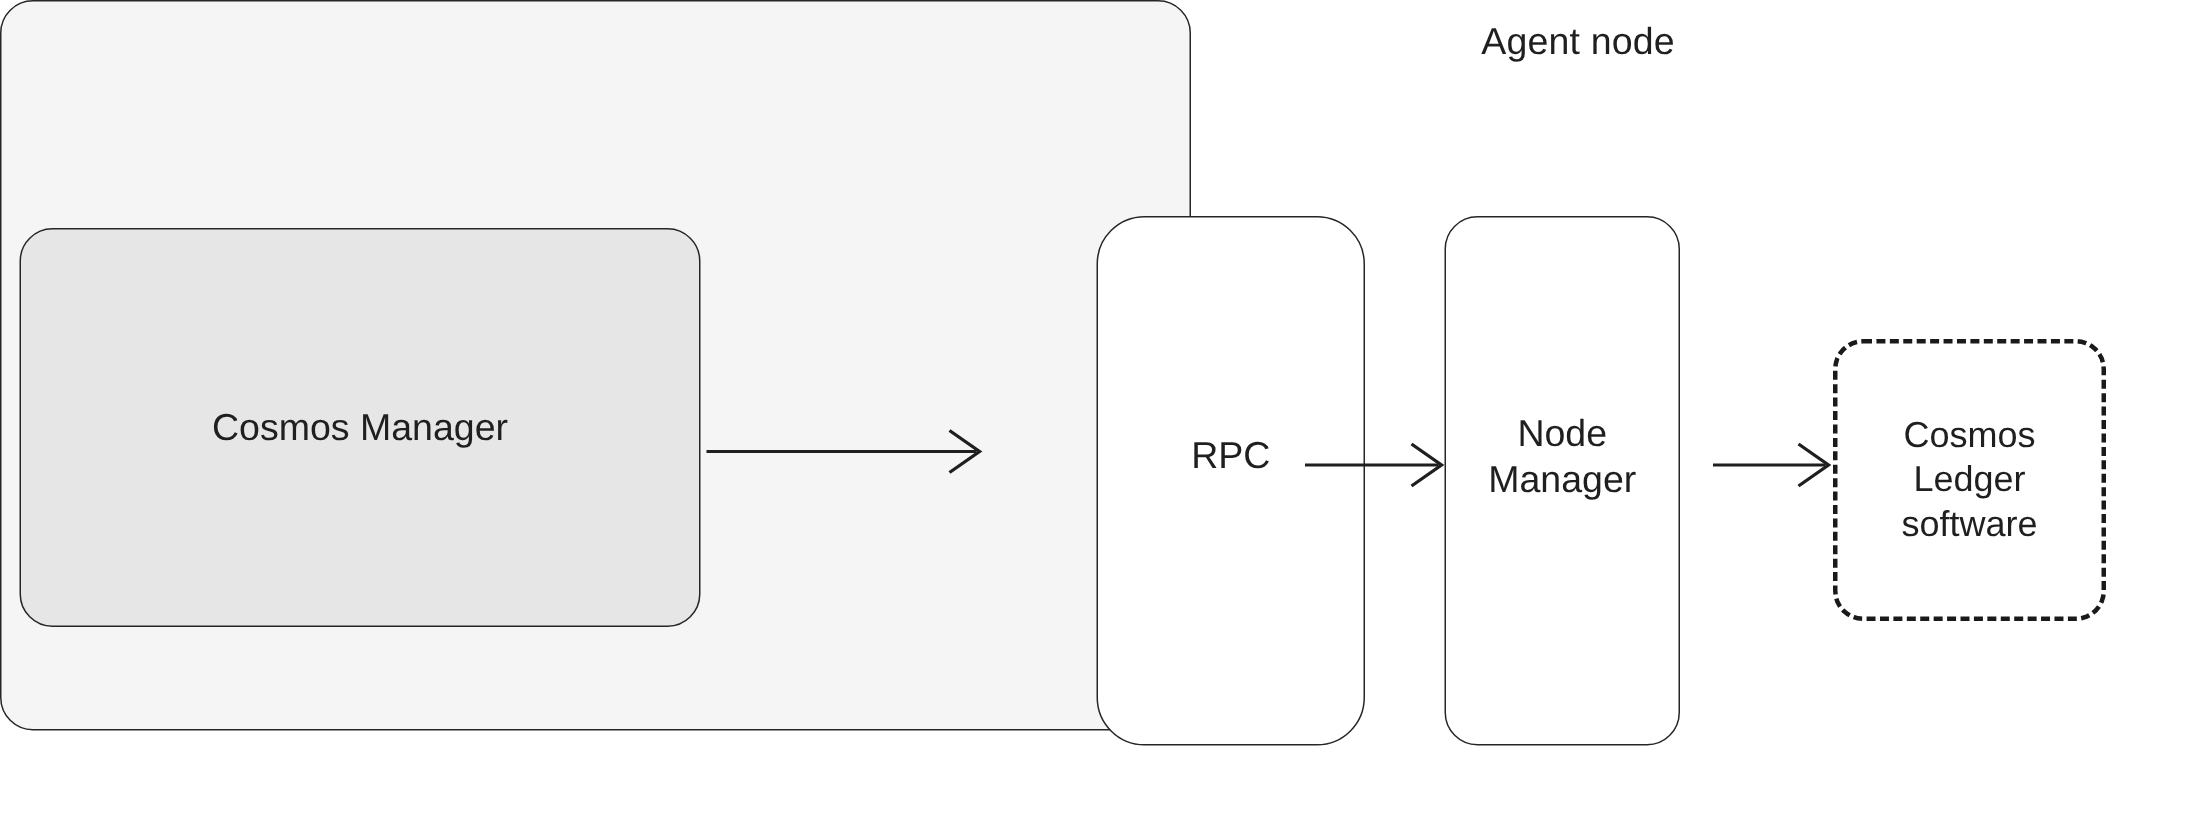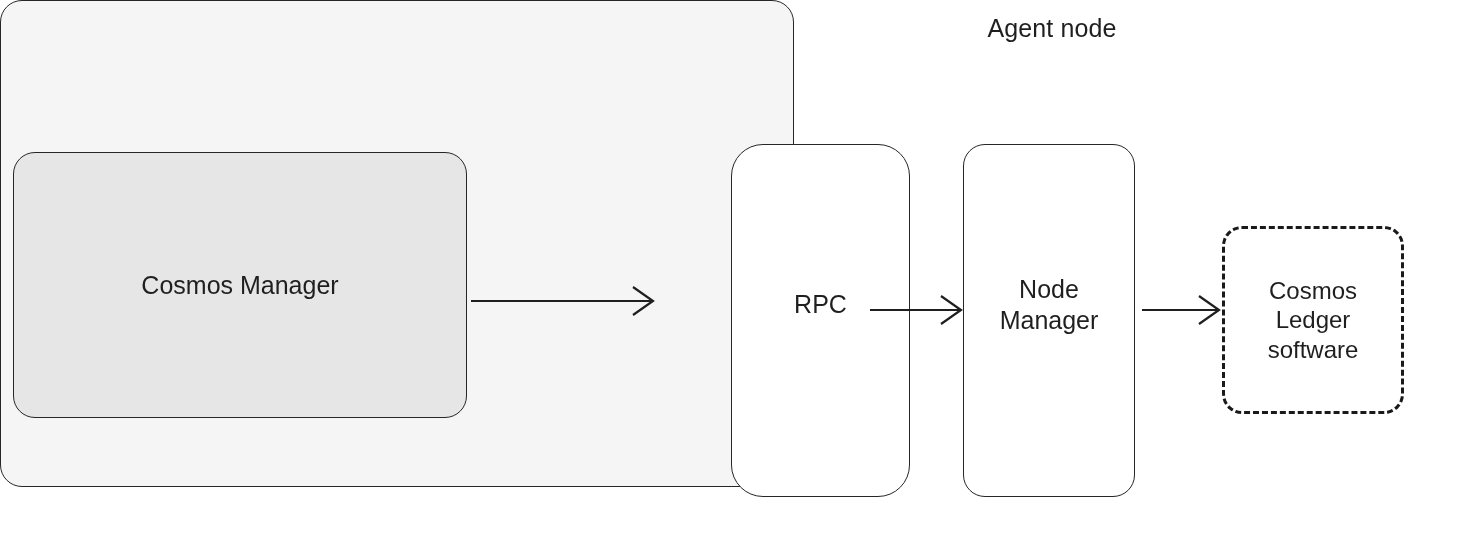--- a/index.html
+++ b/index.html
@@ -80,21 +80,21 @@
     border-radius: 32px;
     font-size: 25px;
     margin-left: 40px;
   }
   #rpc-node .label { transform: translateY(-16px); }
 
   
   #node-manager {
     left: 963px;
     top: 144px;
-    width: 172px;
+    width: 157px;
     height: 353px;
     background: #ffffff;
     border: 1.7px solid #262626;
     border-radius: 22px;
     font-size: 25px;
   }
   #node-manager .label { transform: translateY(-16px); }
 
   
   #cosmos-ledger {

